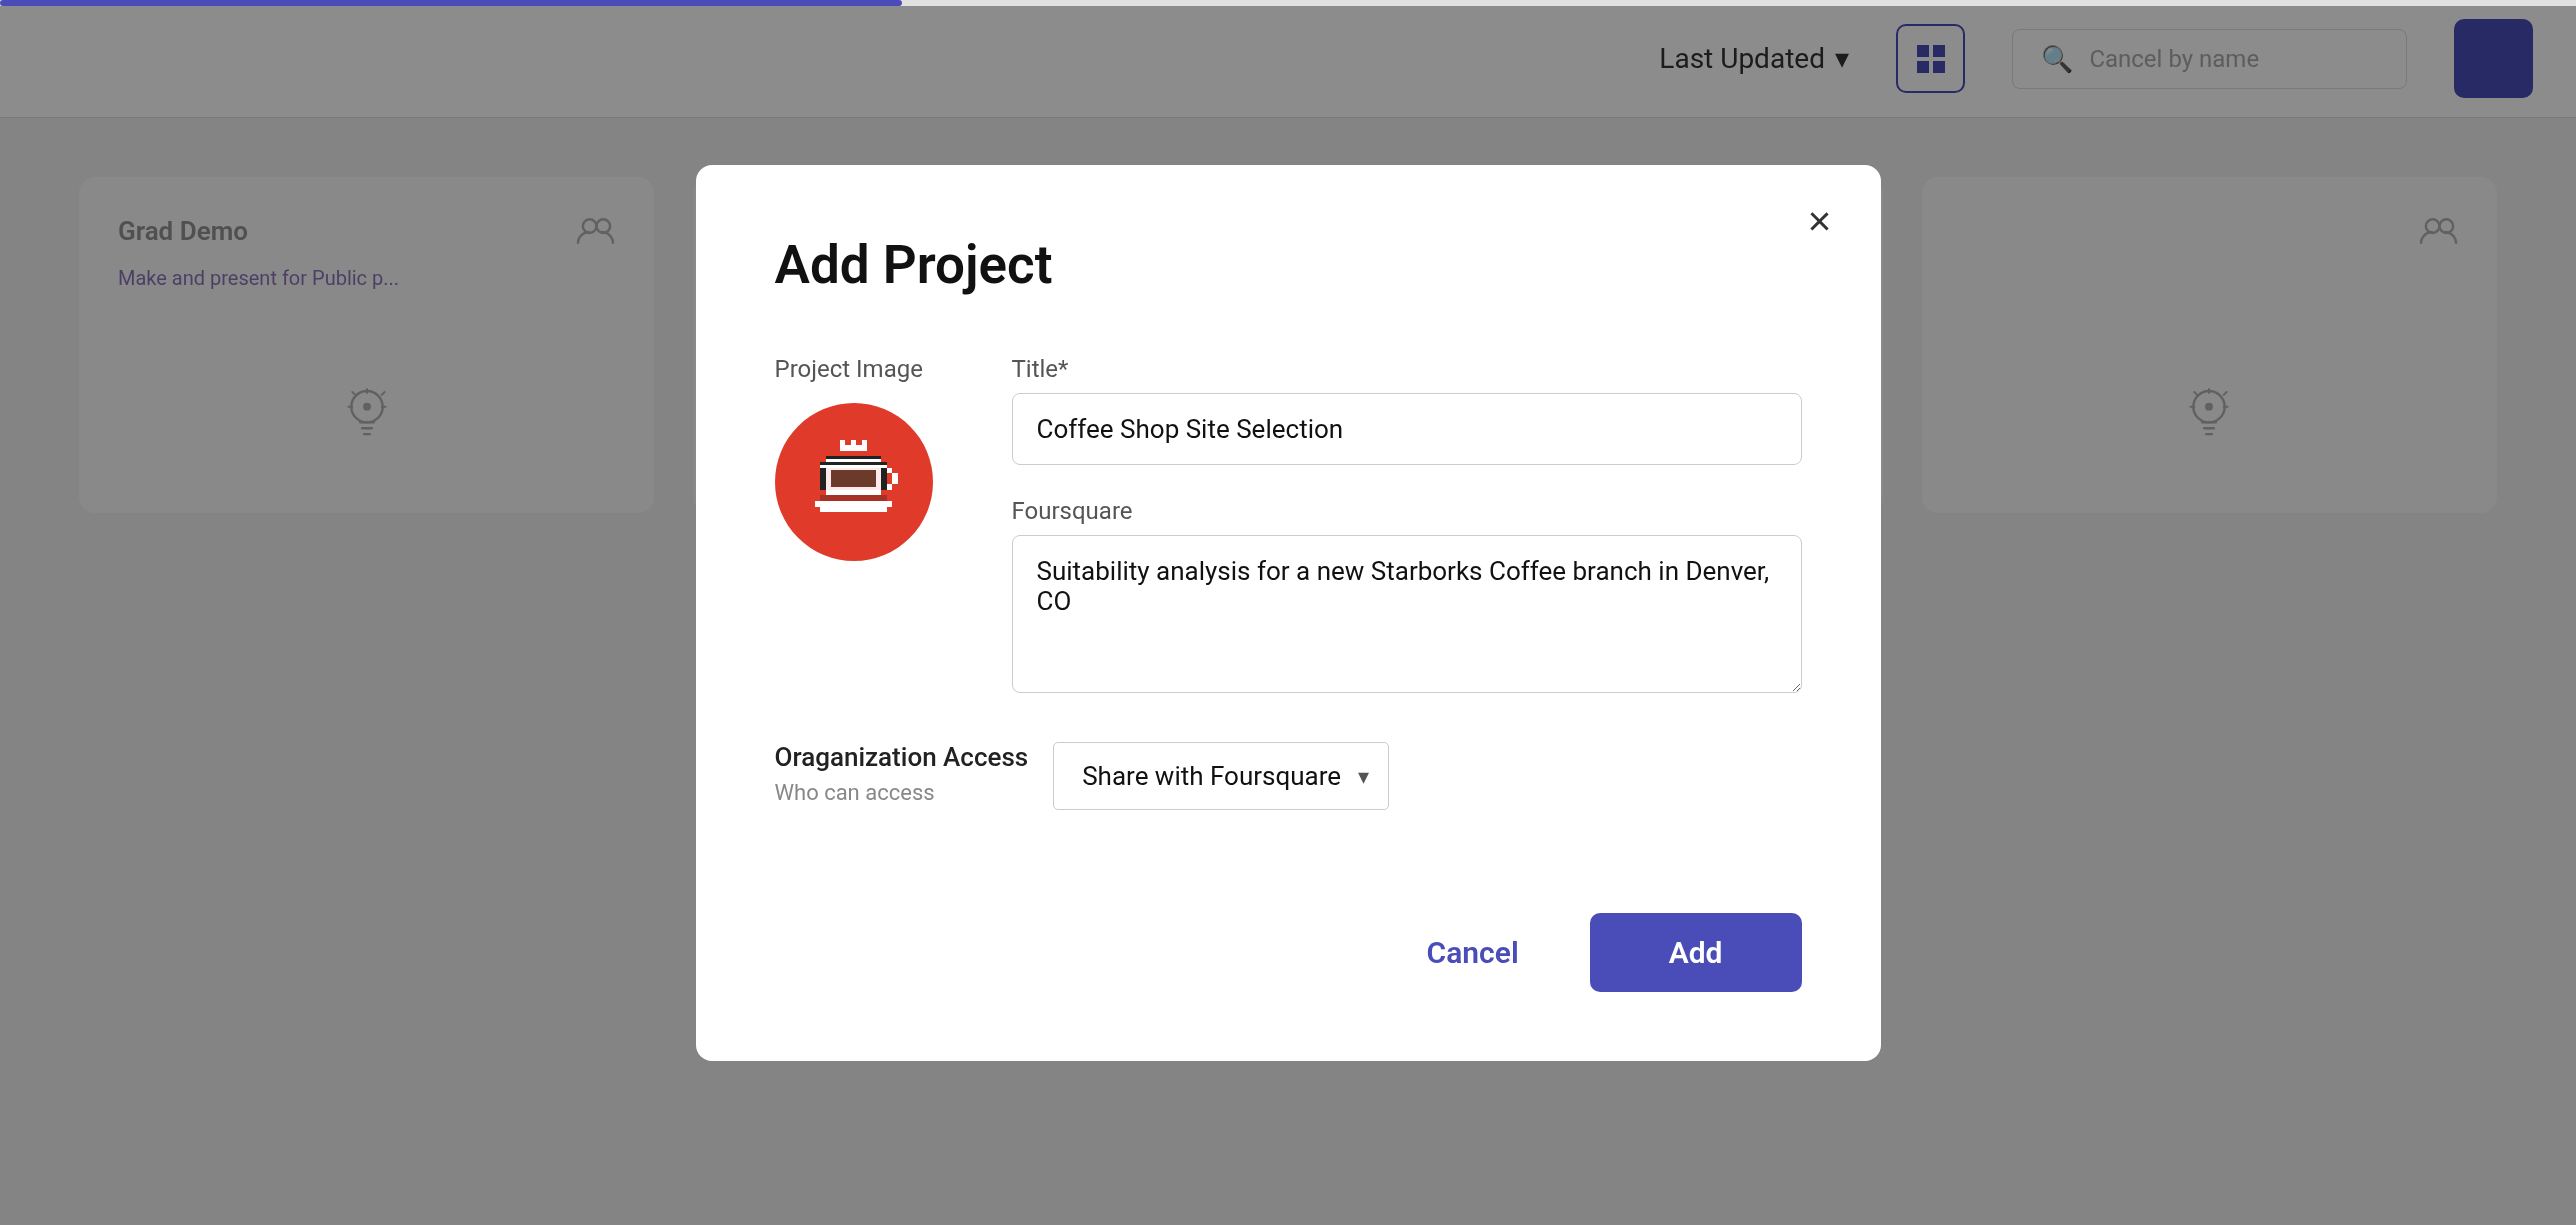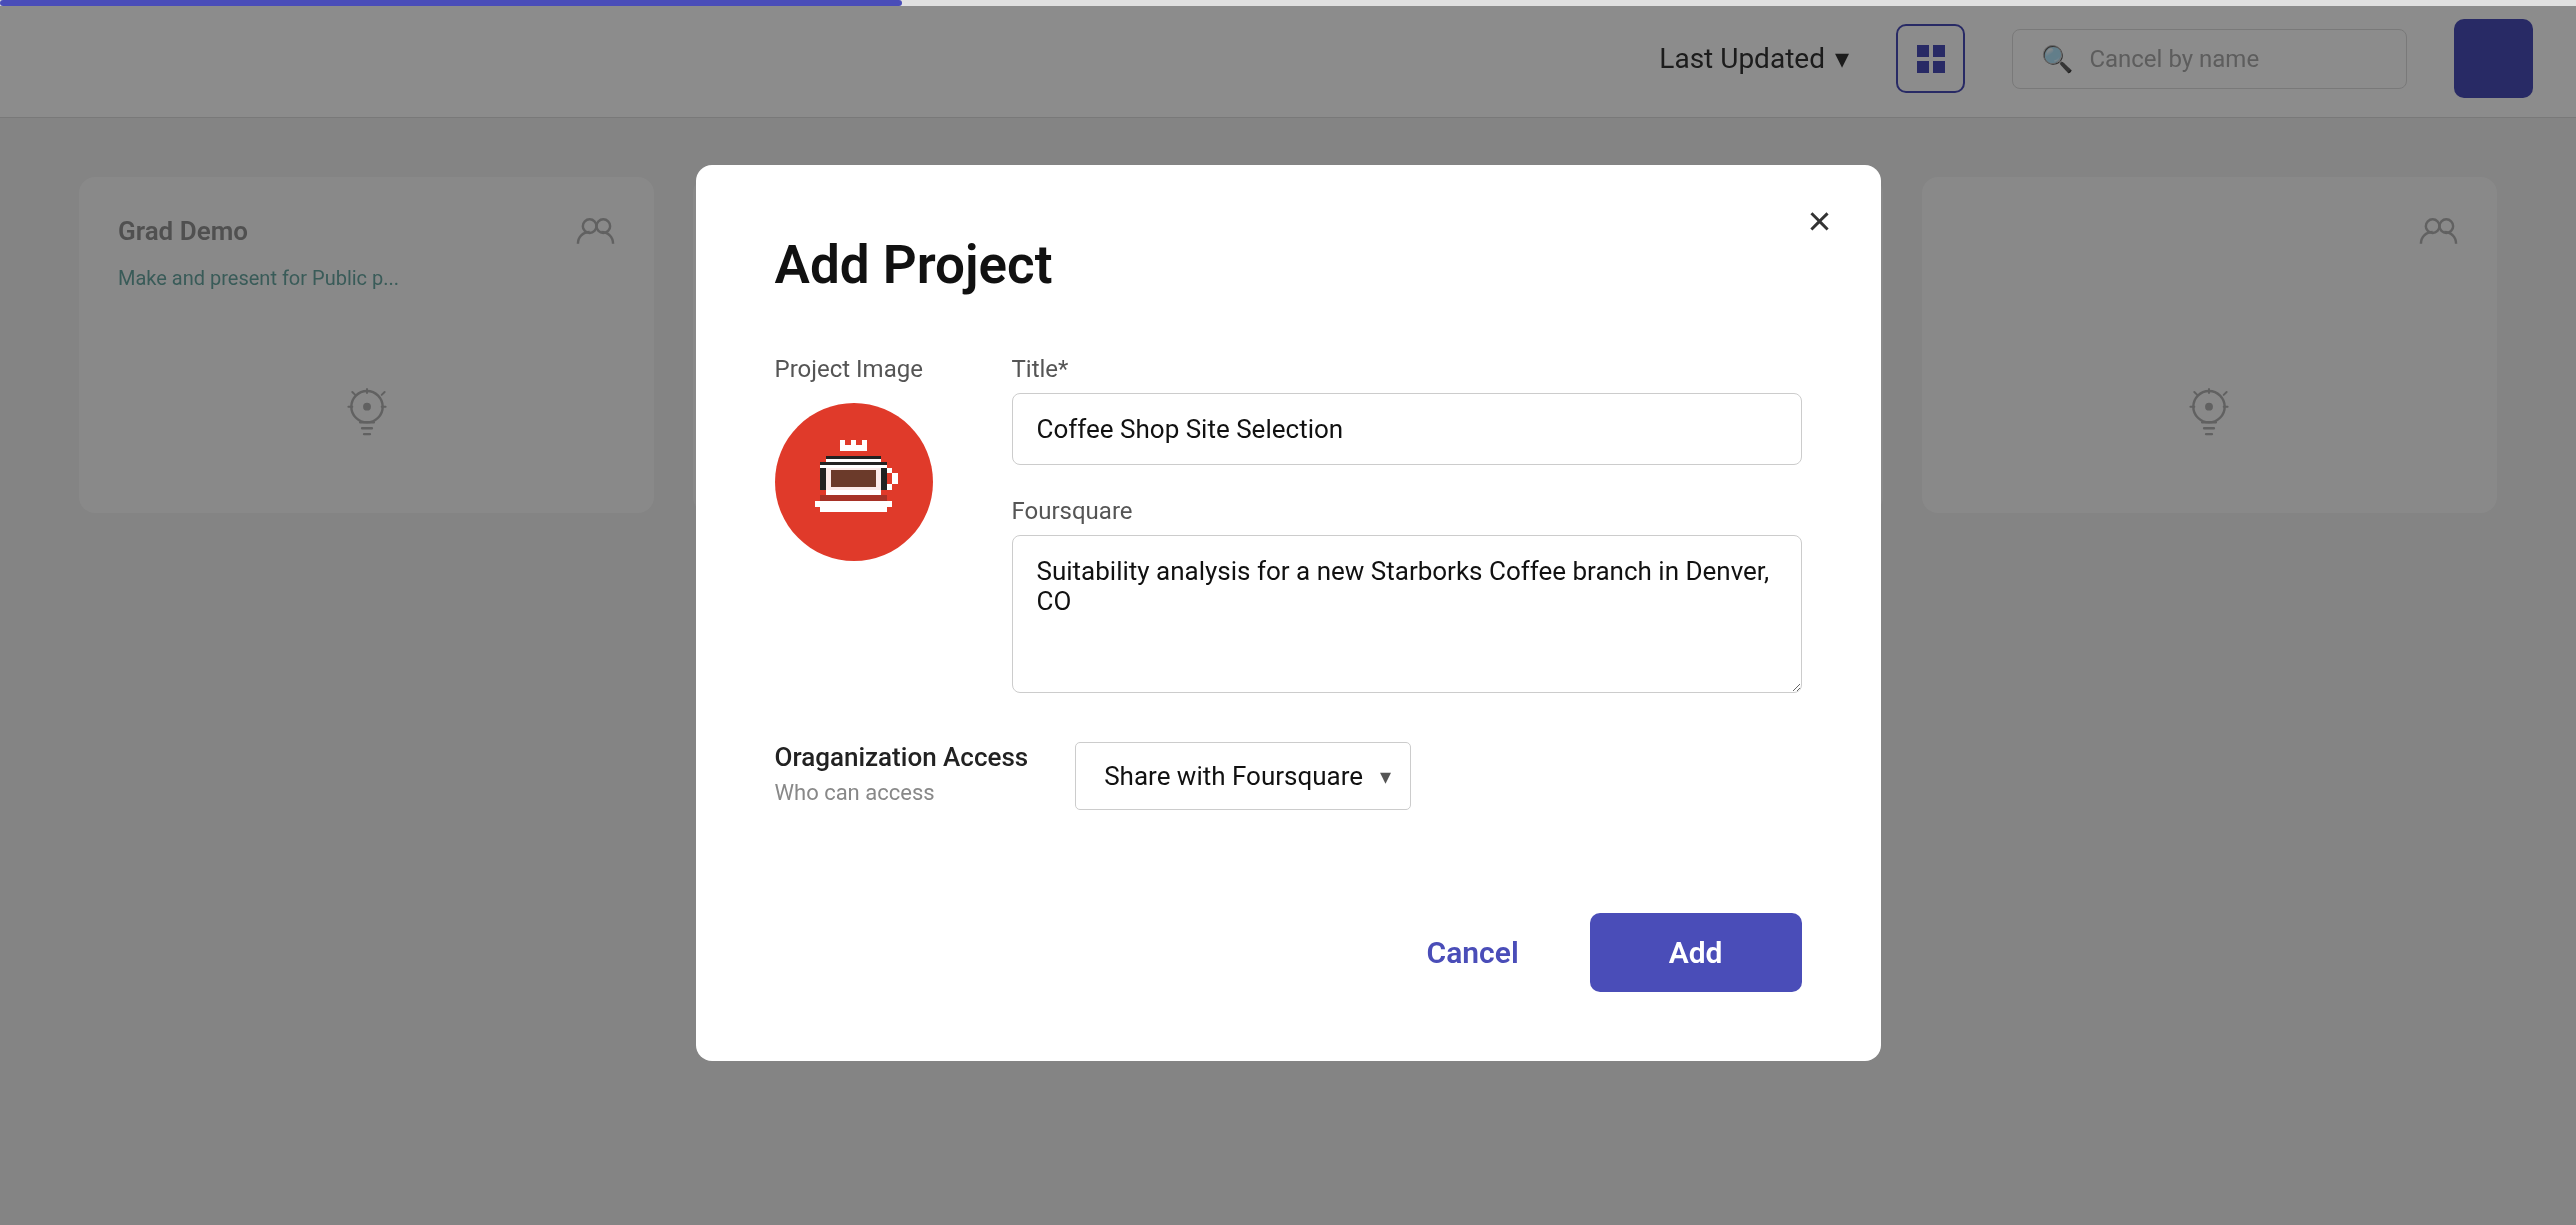--- a/index.html
+++ b/index.html
@@ -93,21 +93,21 @@
 
     .bg-card-title {
       font-size: 26px;
       font-weight: 600;
       color: #555;
       margin-bottom: 10px;
     }
 
     .bg-card-sub {
       font-size: 20px;
-      color: #0f766e;
+      color: #4c1d95;
       margin-top: 20px;
     }
 
     .bg-users-icon {
       position: absolute;
       top: 39px;
       right: 39px;
       color: #888;
       font-size: 30px;
     }
@@ -241,21 +241,21 @@
     }
 
     textarea.field-input {
       resize: vertical;
       min-height: 158px;
     }
 
     .access-section {
       display: flex;
       align-items: flex-start;
-      gap: 47px;
+      gap: 25px;
       margin-bottom: 83px;
     }
 
     .access-info {
       display: flex;
       flex-direction: column;
       gap: 8px;
     }
 
     .access-title {

